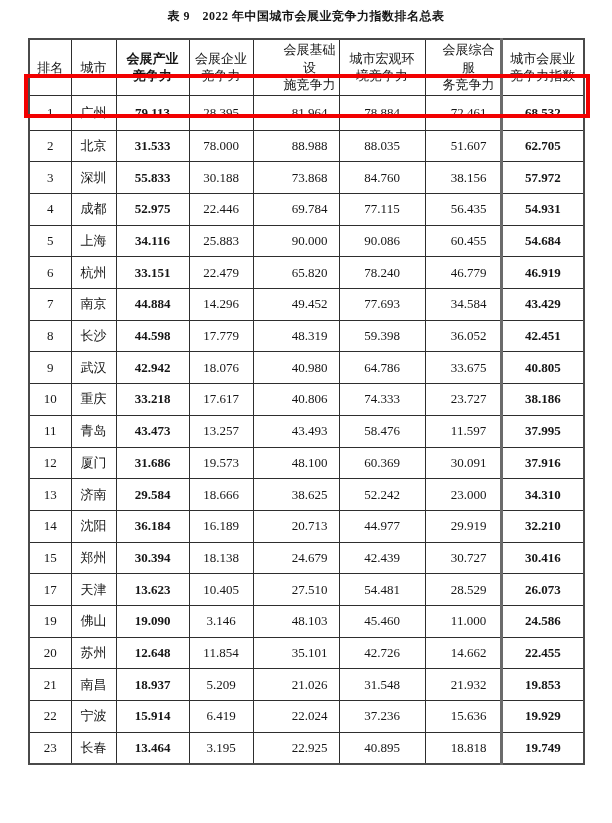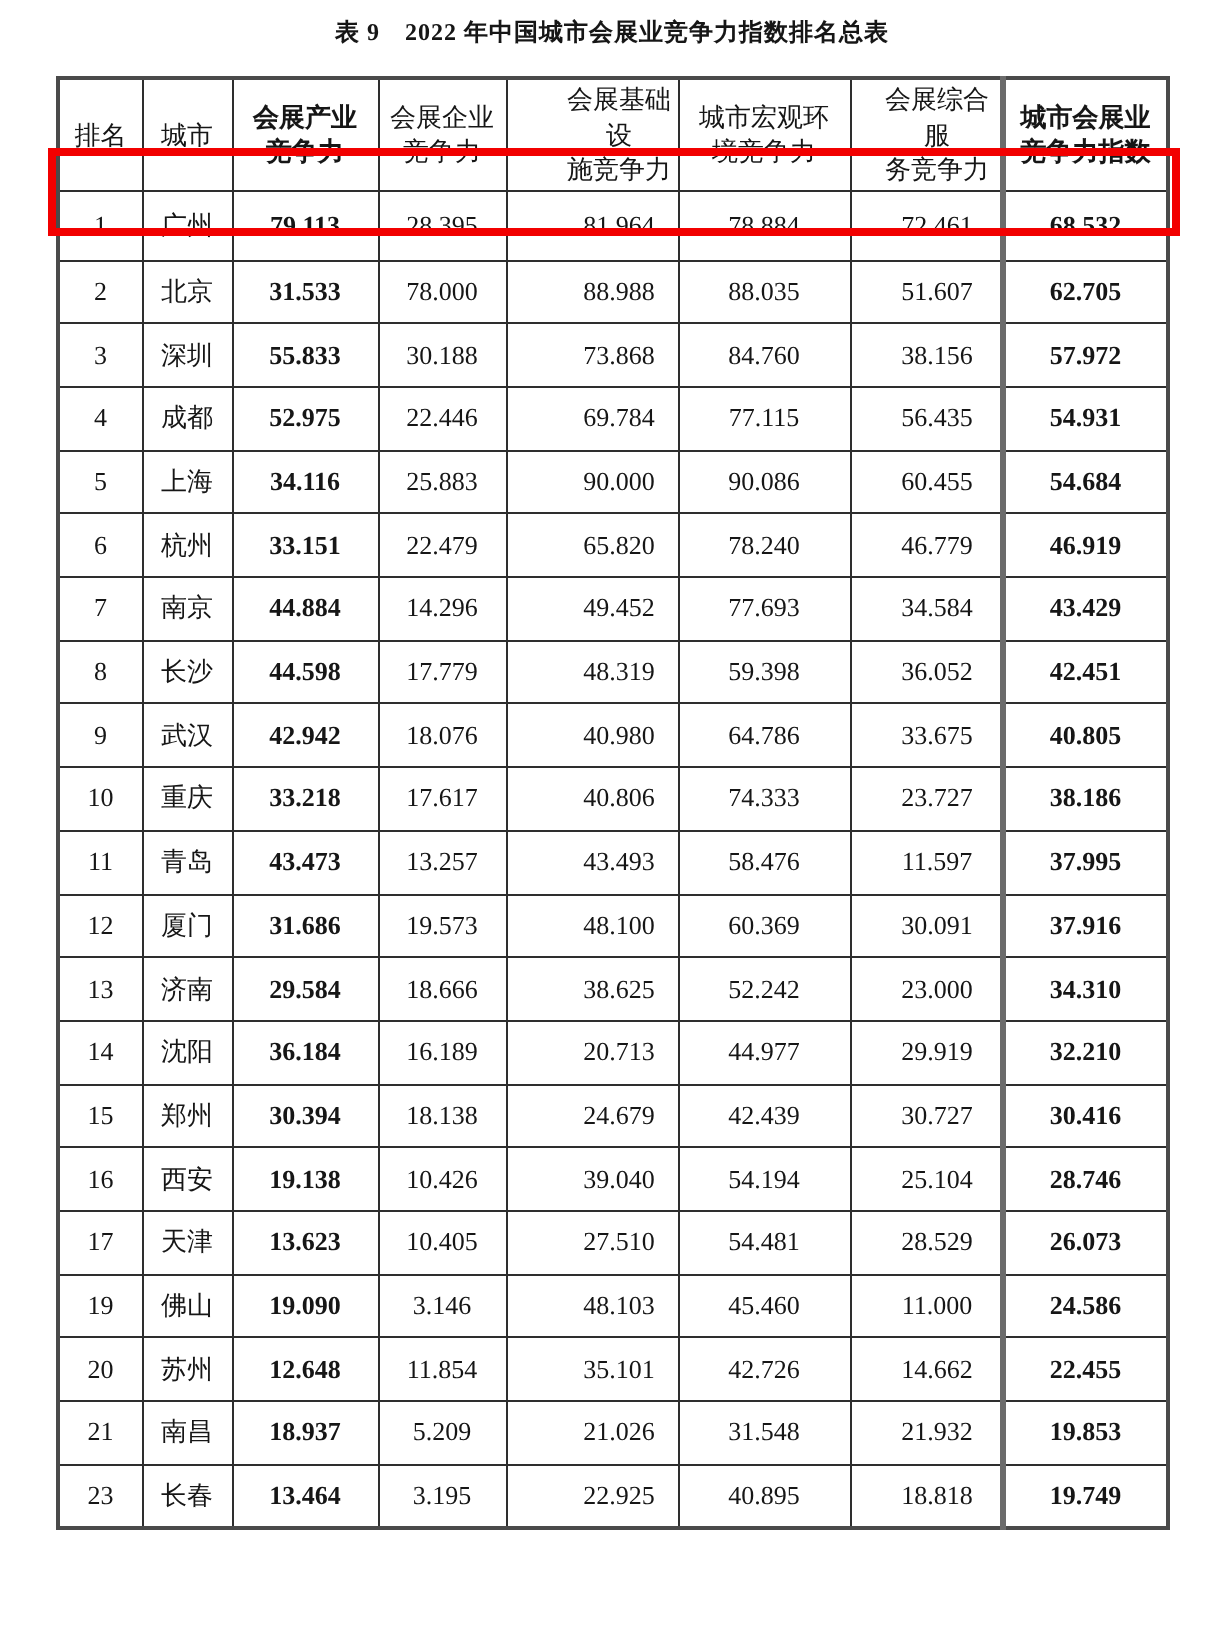--- a/index.html
+++ b/index.html
@@ -51,21 +51,21 @@
   tbody td { height: 31.7px; }
   tr.highlighted td { height: 35px; }
   .col-rank { width: 42px; }
   .col-city { width: 45px; }
   .col-industry { width: 73px; font-weight: bold; }
   .col-enterprise { width: 64px; }
   .col-infrastructure { width: 86px; padding-left: 27px; }
   .col-macro { width: 86px; }
   .col-service { width: 76px; padding-left: 12px; }
   .col-index { width: 83px; border-left: 3px solid #6b6b6b; font-weight: bold; }
-  thead th.col-index { font-weight: bold; }
+  thead th.col-index { font-weight: normal; }
   .highlight-box {
     position: absolute;
     border: 4px solid #f20000;
     background: transparent;
     pointer-events: none;
     z-index: 5;
   }
 </style>
 </head>
 <body>
@@ -236,30 +236,20 @@
           <td class="col-rank">15</td>
           <td class="col-city">郑州</td>
           <td class="col-industry">30.394</td>
           <td class="col-enterprise">18.138</td>
           <td class="col-infrastructure">24.679</td>
           <td class="col-macro">42.439</td>
           <td class="col-service">30.727</td>
           <td class="col-index">30.416</td>
         </tr>
         <tr>
-          <td class="col-rank">16</td>
-          <td class="col-city">西安</td>
-          <td class="col-industry">19.138</td>
-          <td class="col-enterprise">10.426</td>
-          <td class="col-infrastructure">39.040</td>
-          <td class="col-macro">54.194</td>
-          <td class="col-service">25.104</td>
-          <td class="col-index">28.746</td>
-        </tr>
-        <tr>
           <td class="col-rank">17</td>
           <td class="col-city">天津</td>
           <td class="col-industry">13.623</td>
           <td class="col-enterprise">10.405</td>
           <td class="col-infrastructure">27.510</td>
           <td class="col-macro">54.481</td>
           <td class="col-service">28.529</td>
           <td class="col-index">26.073</td>
         </tr>
         <tr>
@@ -286,20 +276,30 @@
           <td class="col-rank">21</td>
           <td class="col-city">南昌</td>
           <td class="col-industry">18.937</td>
           <td class="col-enterprise">5.209</td>
           <td class="col-infrastructure">21.026</td>
           <td class="col-macro">31.548</td>
           <td class="col-service">21.932</td>
           <td class="col-index">19.853</td>
         </tr>
         <tr>
+          <td class="col-rank">22</td>
+          <td class="col-city">宁波</td>
+          <td class="col-industry">15.914</td>
+          <td class="col-enterprise">6.419</td>
+          <td class="col-infrastructure">22.024</td>
+          <td class="col-macro">37.236</td>
+          <td class="col-service">15.636</td>
+          <td class="col-index">19.929</td>
+        </tr>
+        <tr>
           <td class="col-rank">23</td>
           <td class="col-city">长春</td>
           <td class="col-industry">13.464</td>
           <td class="col-enterprise">3.195</td>
           <td class="col-infrastructure">22.925</td>
           <td class="col-macro">40.895</td>
           <td class="col-service">18.818</td>
           <td class="col-index">19.749</td>
         </tr>
       </tbody>

